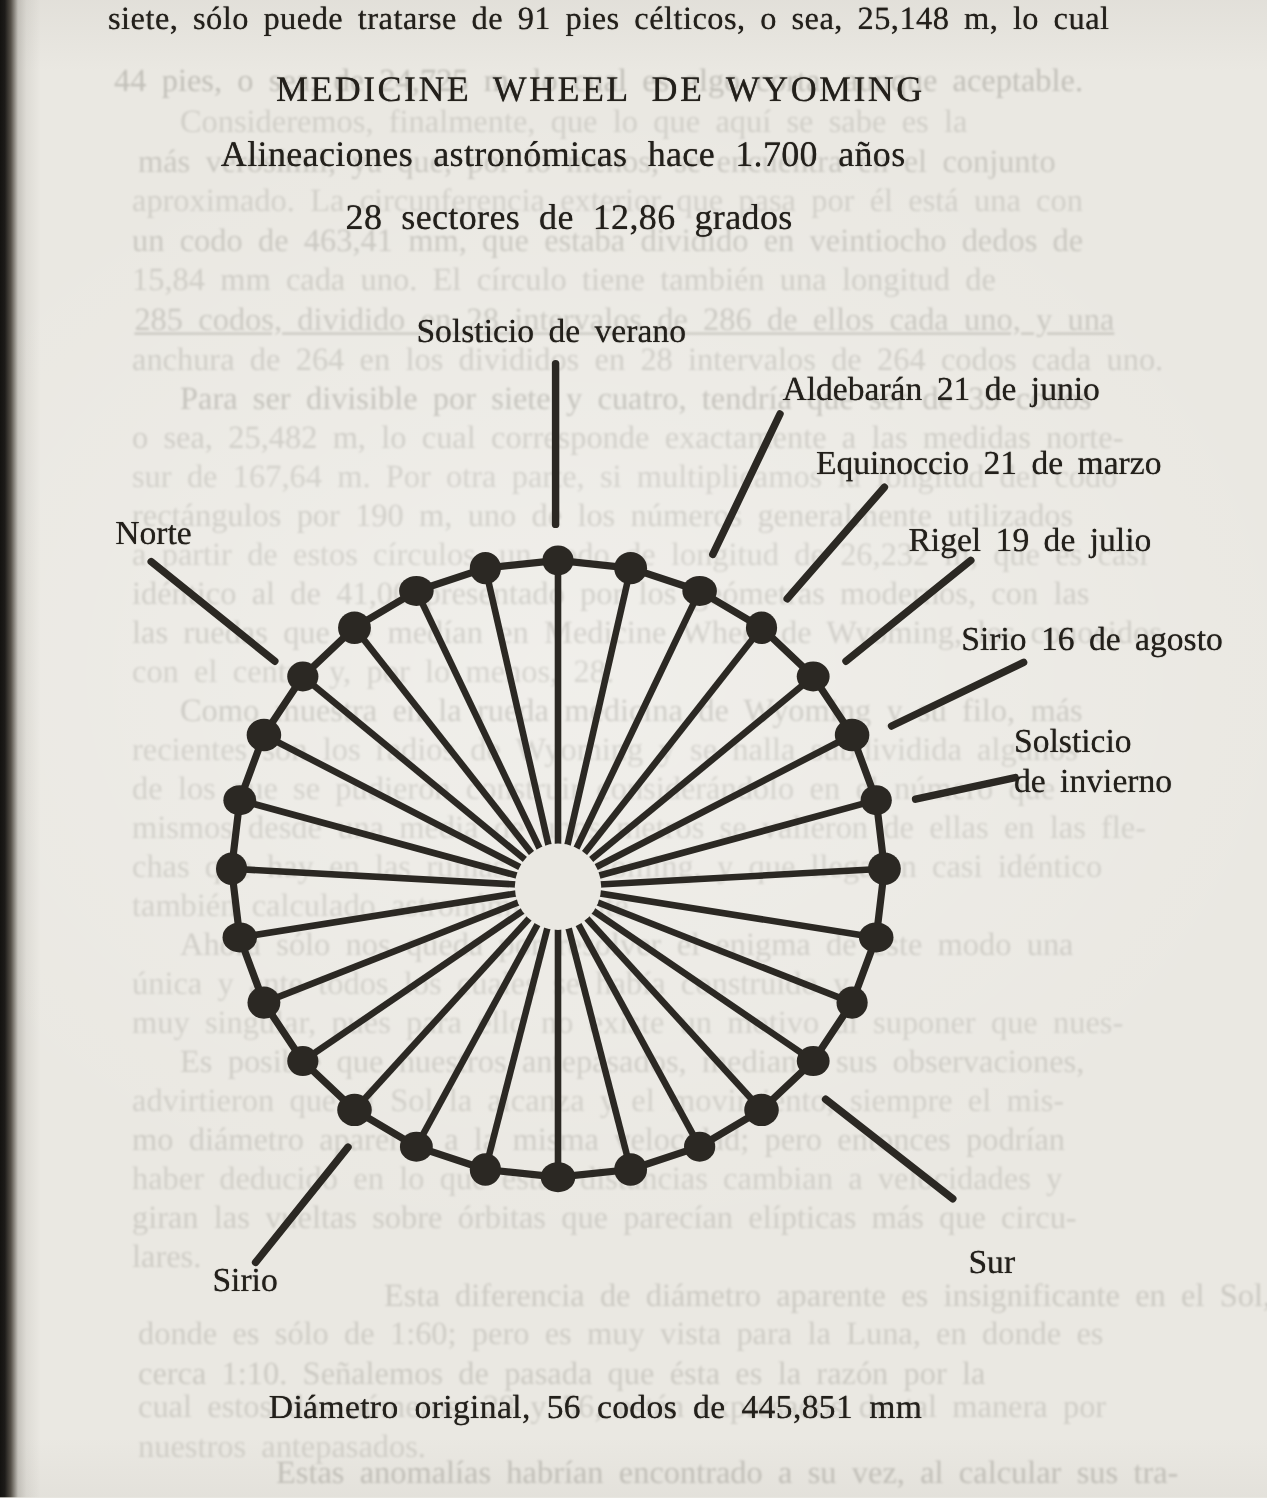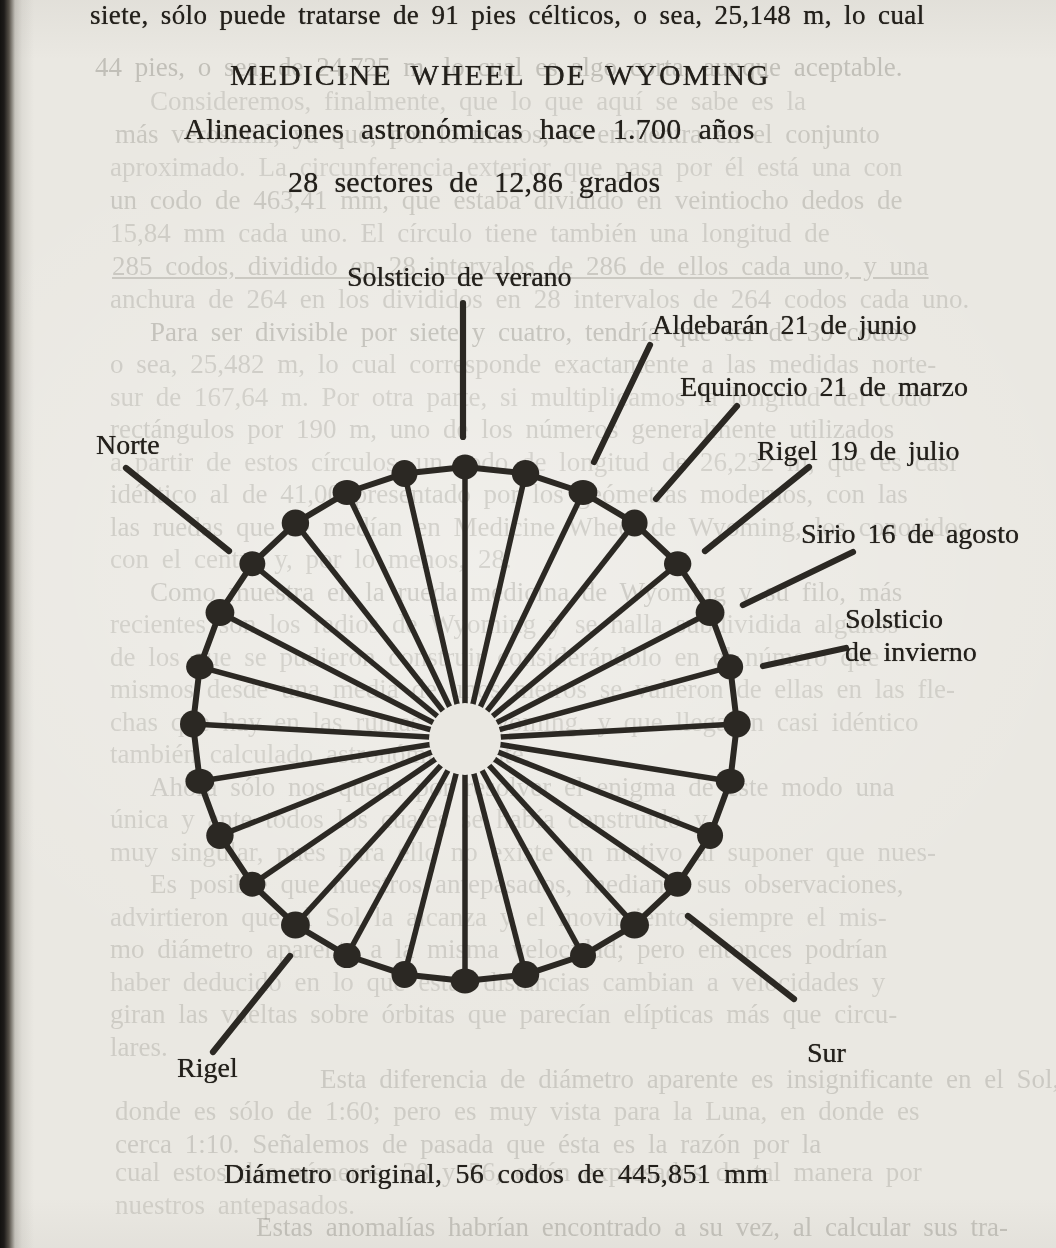--- a/index.html
+++ b/index.html
@@ -81,21 +81,21 @@
     <div class="ghost-line" style="left: 110px; top: 902px; opacity: 0.2;">advirtieron que el Sol la alcanza y el movimiento, siempre el mis-</div>
     <div class="ghost-line" style="left: 110px; top: 934px; opacity: 0.22;">mo diámetro aparente a la misma velocidad; pero entonces podrían</div>
     <div class="ghost-line" style="left: 110px; top: 967px; opacity: 0.2;">haber deducido en lo que estas distancias cambian a velocidades y</div>
     <div class="ghost-line" style="left: 110px; top: 999px; opacity: 0.22;">giran las vueltas sobre órbitas que parecían elípticas más que circu-</div>
     <div class="ghost-line" style="left: 110px; top: 1032px; opacity: 0.22;">lares.</div>
     <div class="ghost-line" style="left: 320px; top: 1064px; opacity: 0.24;">Esta diferencia de diámetro aparente es insignificante en el Sol,</div>
     <div class="ghost-line" style="left: 115px; top: 1096px; opacity: 0.22;">donde es sólo de 1:60; pero es muy vista para la Luna, en donde es</div>
     <div class="ghost-line" style="left: 115px; top: 1129px; opacity: 0.24;">cerca 1:10. Señalemos de pasada que ésta es la razón por la</div>
     <div class="ghost-line" style="left: 115px; top: 1157px; opacity: 0.22;">cual estos dos números, 28 y 56, están expresados de tal manera por</div>
     <div class="ghost-line" style="left: 115px; top: 1190px; opacity: 0.2;">nuestros antepasados.</div>
-    <div class="ghost-line" style="left: 230px; top: 1212px; opacity: 0.3; margin-left: 26px;">Estas anomalías habrían encontrado a su vez, al calcular sus tra-</div>
+    <div class="ghost-line" style="left: 230px; top: 1212px; opacity: 0.3;">Estas anomalías habrían encontrado a su vez, al calcular sus tra-</div>
   </div>
 
 <svg id="wheel-svg" width="1056" height="1248" viewBox="0 0 1056 1248">
     <line x1="465" y1="739" x2="465" y2="467" stroke="#2b2823" stroke-width="5.5"></line>
     <line x1="465" y1="739" x2="525.5256940361176" y2="473.44352656927134" stroke="#2b2823" stroke-width="5.5"></line>
     <line x1="465" y1="739" x2="583.0163770399759" y2="492.4510009490783" stroke="#2b2823" stroke-width="5.5"></line>
     <line x1="465" y1="739" x2="634.5892261055756" y2="523.0693090057164" stroke="#2b2823" stroke-width="5.5"></line>
     <line x1="465" y1="739" x2="677.6581632313041" y2="563.7631209223055" stroke="#2b2823" stroke-width="5.5"></line>
     <line x1="465" y1="739" x2="710.063532069458" y2="612.4918790467875" stroke="#2b2823" stroke-width="5.5"></line>
     <line x1="465" y1="739" x2="730.180392113456" y2="666.8121199732271" stroke="#2b2823" stroke-width="5.5"></line>
@@ -163,21 +163,21 @@
 
 <div id="labels-layer">
     <div class="diagram-label" style="left: 347px; top: 260px;">Solsticio de verano</div>
     <div class="diagram-label" style="left: 652px; top: 308px;">Aldebarán 21 de junio</div>
     <div class="diagram-label" style="left: 668px; top: 370px; margin-left: 12px;">Equinoccio 21 de marzo</div>
     <div class="diagram-label" style="left: 757px; top: 434px;">Rigel 19 de julio</div>
     <div class="diagram-label" style="left: 801px; top: 517px;">Sirio 16 de agosto</div>
     <div class="diagram-label" style="left: 845px; top: 602px;">Solsticio
 de invierno</div>
     <div class="diagram-label" style="left: 96px; top: 428px;">Norte</div>
-    <div class="diagram-label" style="left: 177px; top: 1051px;">Rigel</div>
+    <div class="diagram-label" style="left: 177px; top: 1051px;">Sirio</div>
     <div class="diagram-label" style="left: 807px; top: 993px; margin-top: 43px;">Sur</div>
   </div>
 
 <div class="page-text" id="top-line">siete, sólo puede tratarse de 91 pies célticos, o sea, 25,148 m, lo cual</div>
 <div class="page-text" id="title">MEDICINE WHEEL DE WYOMING</div>
 <div class="page-text" id="subtitle1">Alineaciones astronómicas hace 1.700 años</div>
 <div class="page-text" id="subtitle2">28 sectores de 12,86 grados</div>
 <div class="page-text" id="caption">Diámetro original, 56 codos de 445,851 mm</div>
 
 </body></html>

